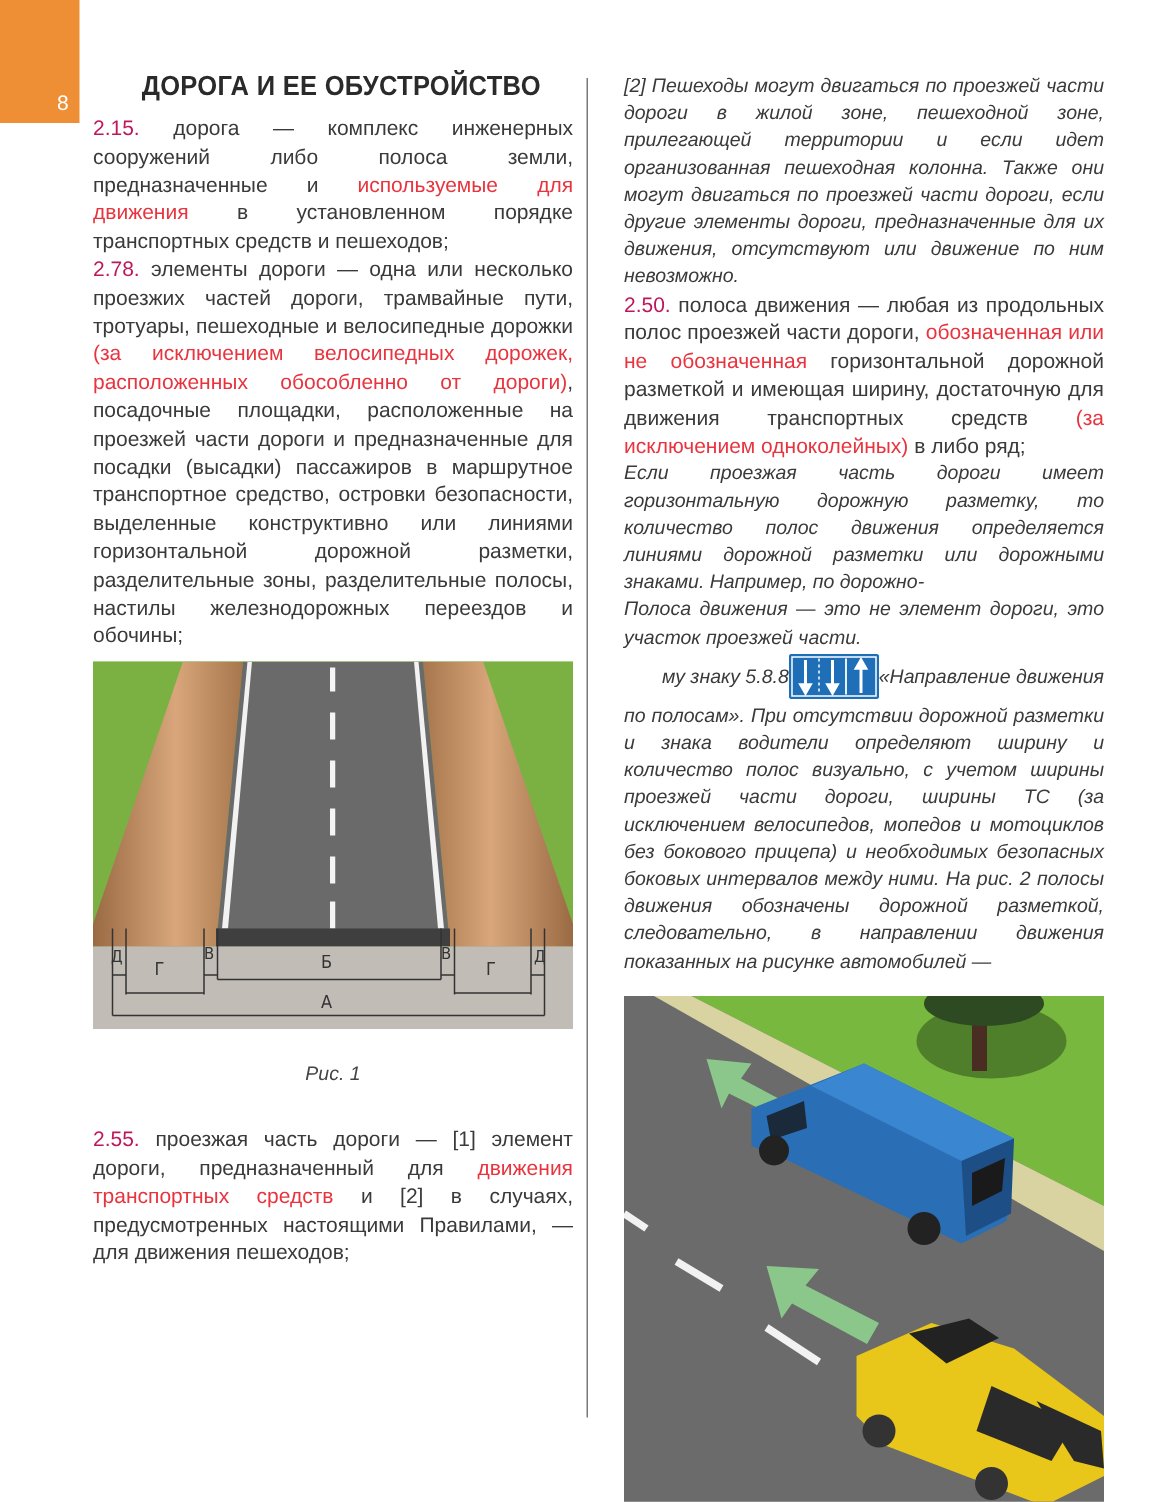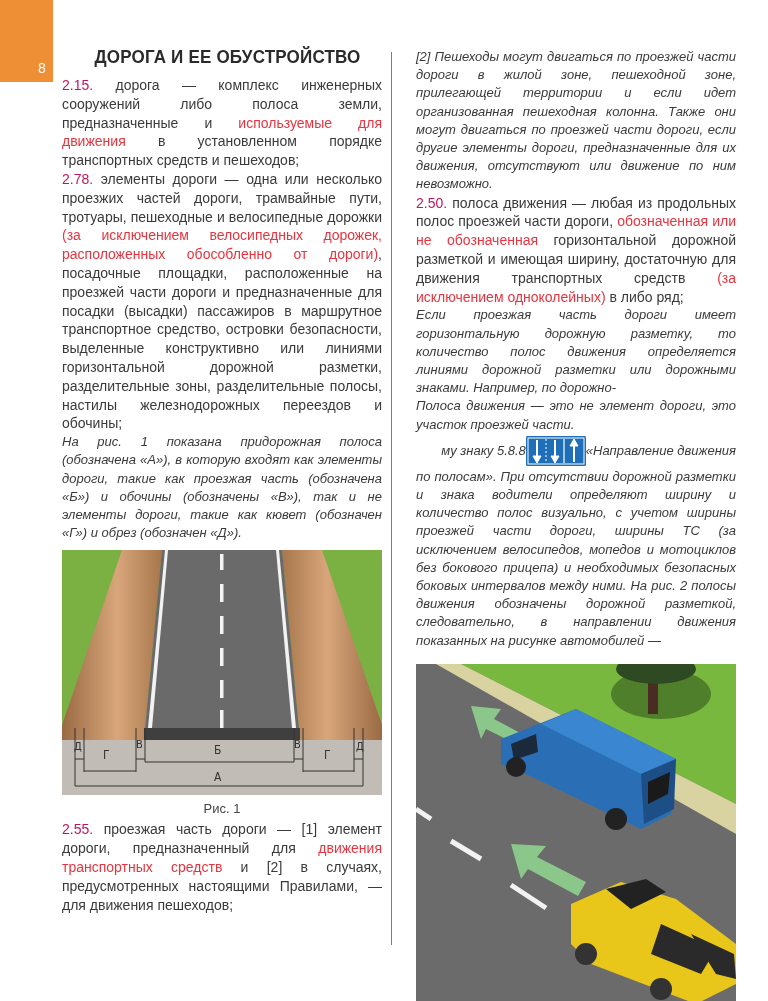--- a/index.html
+++ b/index.html
@@ -15,21 +15,21 @@
 
   .title { text-align: center; font-family: "Liberation Sans", sans-serif; font-weight: bold; font-size: 18.5px; color: #2a2a2a; letter-spacing: 0.2px; margin-bottom: 8px; padding-left: 12px; transform: scaleX(0.92); transform-origin: center; }
 
   p { font-family: "Liberation Sans", sans-serif; font-size: 14px; line-height: 18.8px; text-align: justify; color: #3a3a3a; }
   p.def { margin-bottom: 0; }
   p .num { font-weight: normal; color: #be185d; }
   .red { color: #e8343f; }
   p.note { font-style: italic; font-size: 13px; line-height: 18.2px; color: #3a3a3a; }
 
   .fig1 { position: relative; width: 320px; height: 245px; margin-top: 8px; background: #6fa93a; overflow: hidden; }
-  .caption { text-align: center; font-family: "Liberation Sans", sans-serif; font-size: 13px; color: #444444; margin-top: 6px; }
+  .caption { text-align: center; font-family: "Liberation Sans", sans-serif; font-style: italic; font-size: 13px; color: #444444; margin-top: 22px; }
 
   .fig2 { position: relative; width: 320px; height: 338px; margin-top: 14px; background: #6c6c6c; overflow: hidden; }
 
   .sign-line { display: flex; align-items: center; justify-content: flex-end; height: 34px; }
   .sign { display: inline-block; width: 60px; height: 30px; background: #1f6fb8; border-radius: 2px; }
 </style>
 </head>
 <body>
 
 <div class="page-tab"></div>
@@ -41,21 +41,20 @@
   <div class="title">ДОРОГА И ЕЕ ОБУСТРОЙСТВО</div>
 
   <p class="def">
     <span class="num">2.15.</span><span> дорога — комплекс инженерных сооружений либо полоса земли, предназначенные и </span><span class="red">используемые для движения</span><span> в установленном порядке транспортных средств и пешеходов;</span>
   </p>
 
   <p class="def">
     <span class="num">2.78.</span><span> элементы дороги — одна или несколько проезжих частей дороги, трамвайные пути, тротуары, пешеходные и велосипедные дорожки </span><span class="red">(за исключением велосипедных дорожек, расположенных обособленно от дороги)</span><span>, посадочные площадки, расположенные на проезжей части дороги и предназначенные для посадки (высадки) пассажиров в маршрутное транспортное средство, островки безопасности, выделенные конструктивно или линиями горизонтальной дорожной разметки, разделительные зоны, разделительные полосы, настилы железнодорожных переездов и обочины;</span>
   </p>
 
-  <p class="note">На рис. 1 показана придорожная полоса (обозначена «А»), в которую входят как элементы дороги, такие как проезжая часть (обозначена «Б») и обочины (обозначены «В»), так и не элементы дороги, такие как кювет (обозначен «Г») и обрез (обозначен «Д»).</p>
 
   <div class="fig1">
     <svg width="320" height="245" viewBox="0 0 320 245">
       <defs>
         <linearGradient id="ditchL" x1="0" x2="1" y1="0" y2="0">
           <stop offset="0" stop-color="#9a6a44"></stop>
           <stop offset="0.55" stop-color="#d8a67a"></stop>
           <stop offset="1" stop-color="#a8764c"></stop>
         </linearGradient>
         <linearGradient id="ditchR" x1="0" x2="1" y1="0" y2="0">
@@ -110,21 +109,21 @@
     <span style="position:absolute;left:41px;top:198px;font-size:12px;color:#333;">Г</span>
     <span style="position:absolute;left:74px;top:188px;font-size:11px;color:#333;">В</span>
     <span style="position:absolute;left:152px;top:193px;font-size:12px;color:#333;">Б</span>
     <span style="position:absolute;left:232px;top:188px;font-size:11px;color:#333;">В</span>
     <span style="position:absolute;left:262px;top:198px;font-size:12px;color:#333;">Г</span>
     <span style="position:absolute;left:294px;top:190px;font-size:11px;color:#333;">Д</span>
     <span style="position:absolute;left:152px;top:220px;font-size:12px;color:#333;">А</span>
   </div>
   <div class="caption">Рис. 1</div>
 
-  <p class="def" style="margin-top:4px;">
+  <p class="def" style="margin-top:27px;">
     <span class="num">2.55.</span><span> проезжая часть дороги — [1] элемент дороги, предназначенный для </span><span class="red">движения транспортных средств</span><span> и [2] в случаях, предусмотренных настоящими Правилами, — для движения пешеходов;</span>
   </p>
 </div>
 
 <div class="col-right">
   <p class="note">[2] Пешеходы могут двигаться по проезжей части дороги в жилой зоне, пешеходной зоне, прилегающей территории и если идет организованная пешеходная колонна. Также они могут двигаться по проезжей части дороги, если другие элементы дороги, предназначенные для их движения, отсутствуют или движение по ним невозможно.</p>
 
   <p class="def">
     <span class="num">2.50.</span><span> полоса движения — любая из продольных полос проезжей части дороги, </span><span class="red">обозначенная или не обозначенная</span><span> горизонтальной дорожной разметкой и имеющая ширину, достаточную для движения транспортных средств </span><span class="red">(за исключением одноколейных)</span><span> в либо ряд;</span>
   </p>

